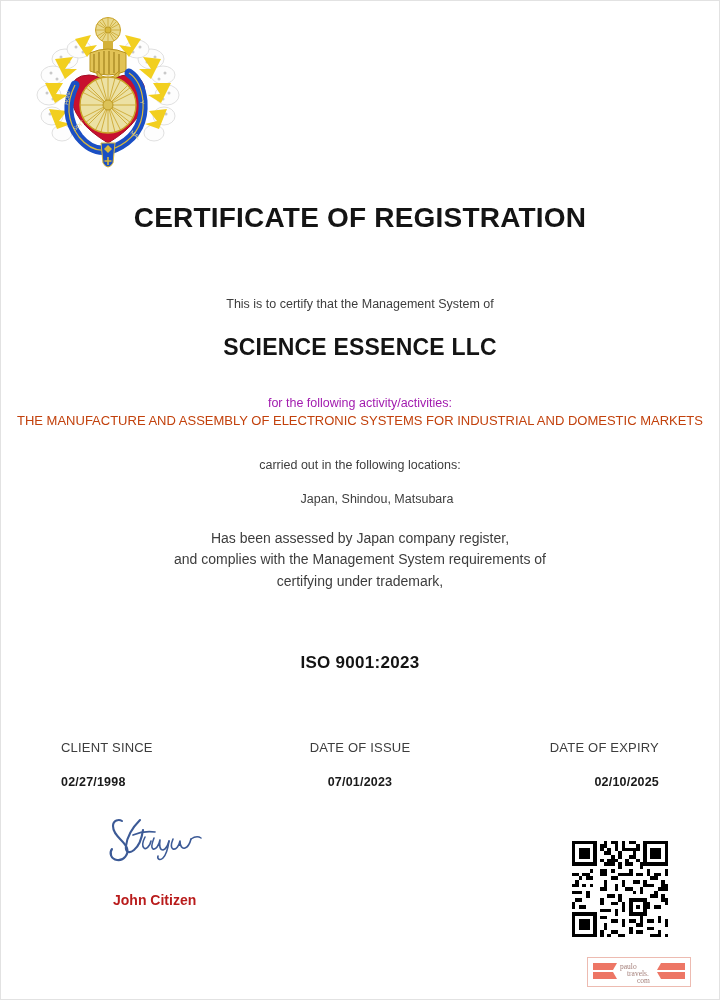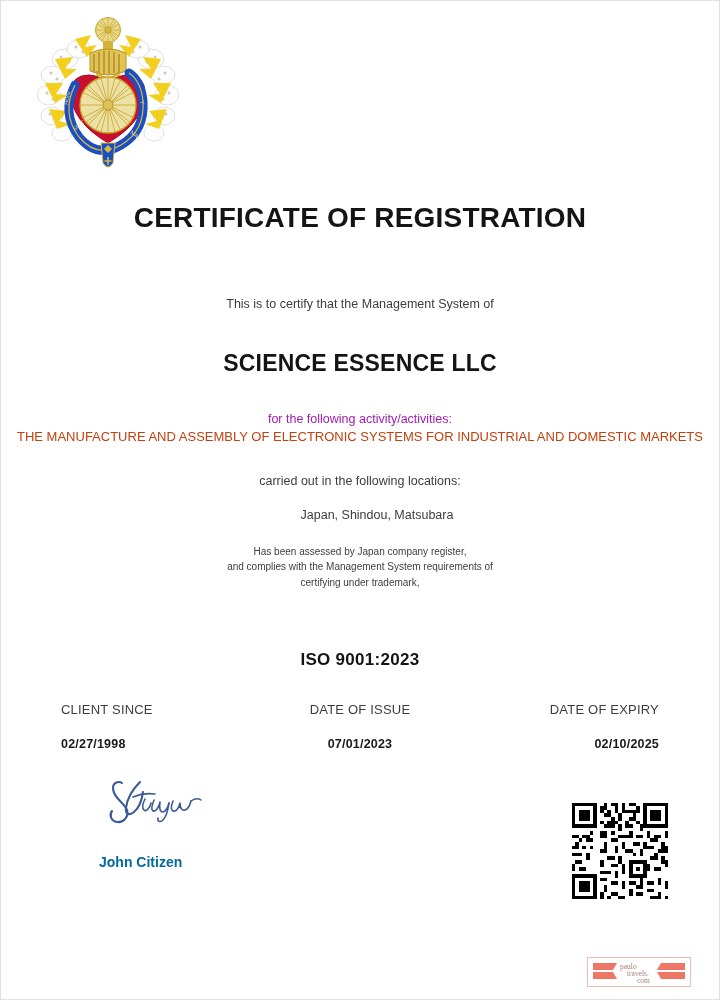--- a/index.html
+++ b/index.html
@@ -69,21 +69,21 @@
   .lead-line {
     font-size: 12.5px;
     color: #3d3d3d;
     margin-top: 63px;
   }
 
   .company-name {
     font-size: 23px;
     font-weight: bold;
     color: #141414;
-    margin-top: 39px;
+    margin-top: 23px;
     letter-spacing: 0.2px;
   }
 
   .activity-label {
     font-size: 12.5px;
     color: #a21caf;
     margin-top: 35px;
   }
 
   .activity-text {
@@ -101,38 +101,38 @@
   }
 
   .locations-text {
     font-size: 12.5px;
     color: #3d3d3d;
     margin-top: 20px;
     padding-left: 34px;
   }
 
   .assessed-block {
-    font-size: 10px;
+    font-size: 14px;
     color: #3d3d3d;
     line-height: 1.55;
     margin-top: 22px;
   }
 
   .standard {
     font-size: 17px;
     font-weight: bold;
     color: #141414;
     margin-top: 60px;
     letter-spacing: 0.3px;
   }
 
   
   .dates-row {
     display: flex;
-    margin-top: 32px;
+    margin-top: 67px;
     padding: 0 60px;
   }
   .date-col {
     flex: 1 1 0;
     text-align: left;
   }
   .date-col.center { text-align: center; }
   .date-col.right  { text-align: right; }
 
   .date-label {
@@ -158,23 +158,23 @@
 
   .signature-mark {
     width: 110px;
     height: 52px;
     margin-left: 38px;
   }
 
   .signer-name {
     font-size: 14px;
     font-weight: bold;
-    color: #0369a1;
+    color: #b91c1c;
     margin-top: 21px;
-    margin-left: 38px;
+    margin-left: 52px;
   }
 
   .qr {
     position: absolute;
     right: 47px;
     top: 22px;
     width: 104px;
     height: 104px;
   }
 

